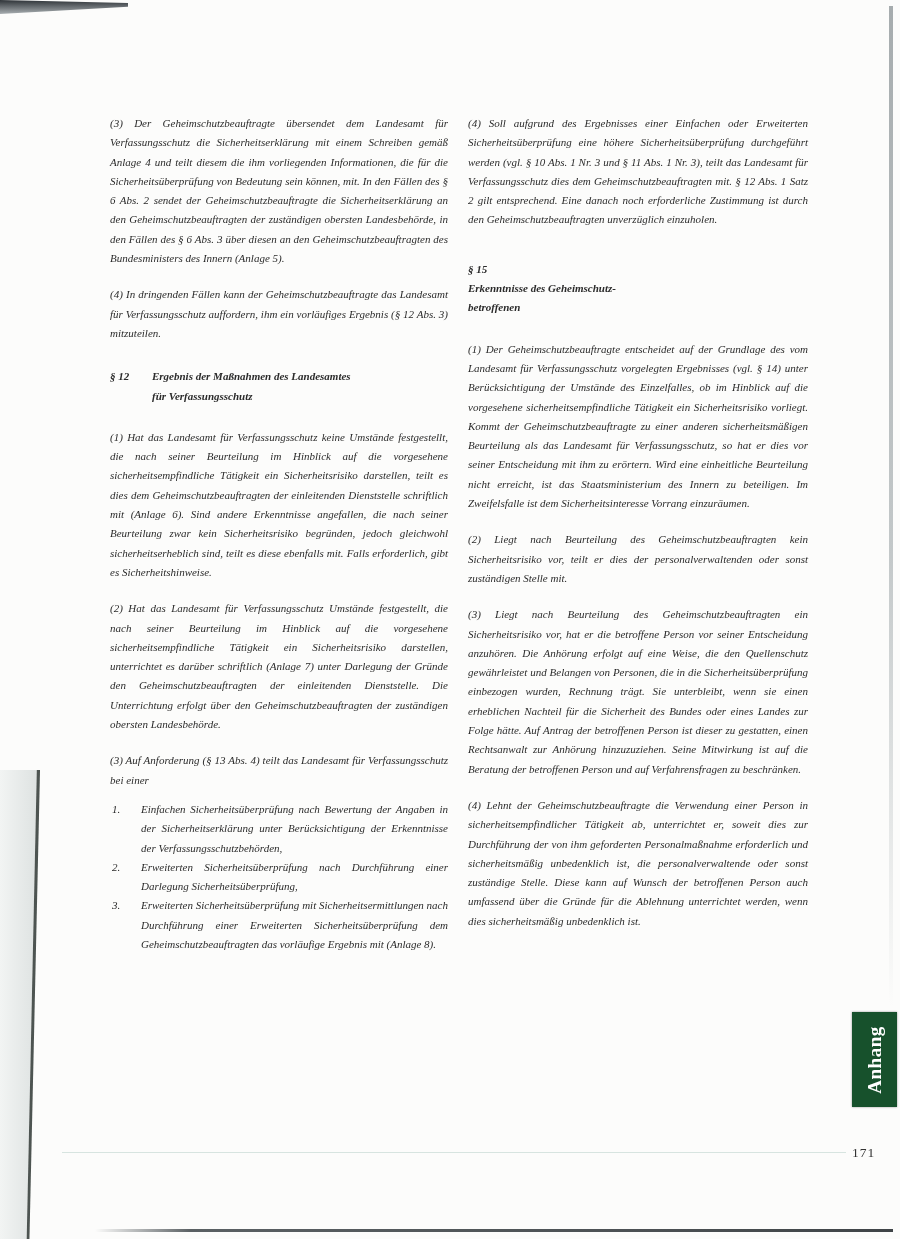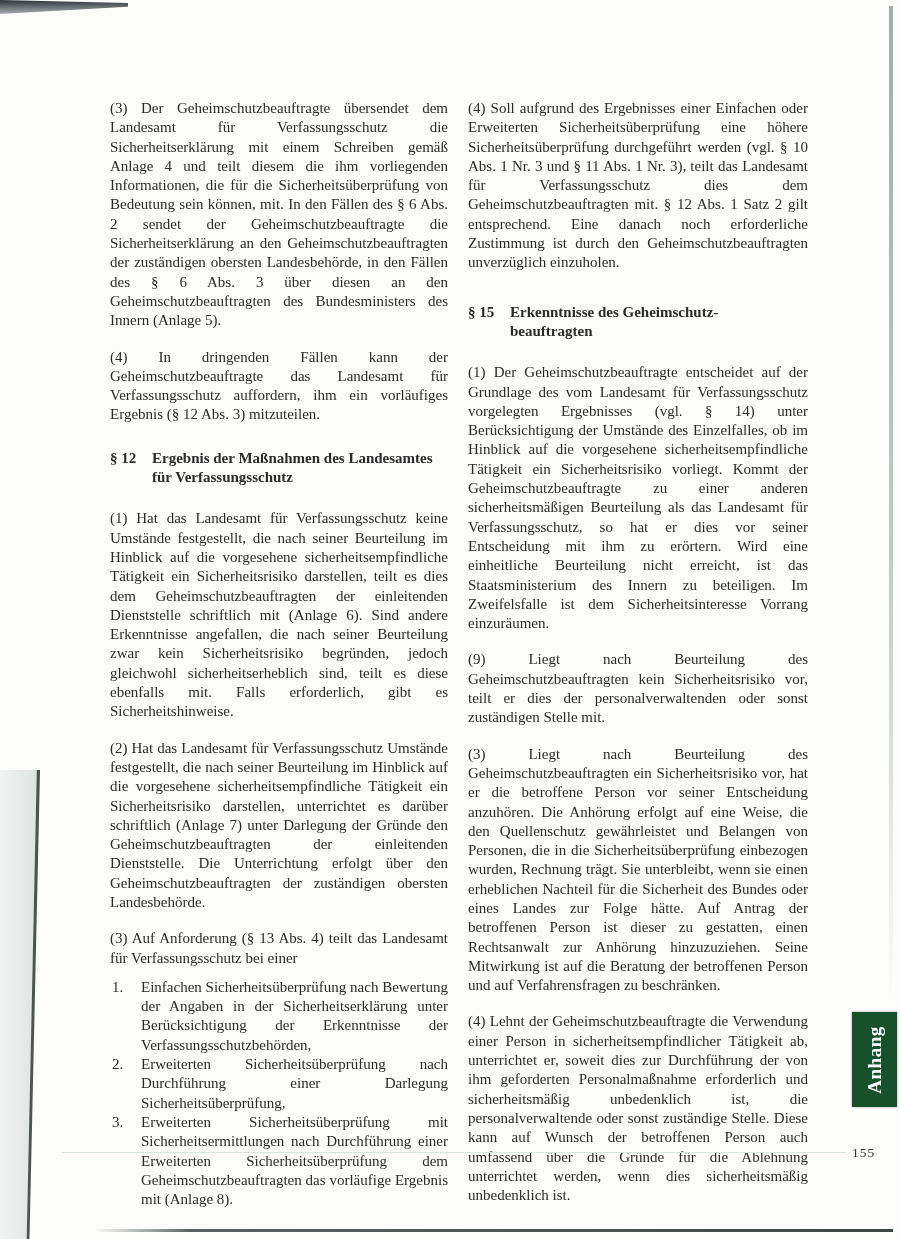--- a/index.html
+++ b/index.html
@@ -28,21 +28,21 @@
   .left-curl .shade{
     position:absolute;inset:0;
     background:linear-gradient(to right,#f2f4f3 0%,#e3e7e6 60%,#d9dddc 100%);
     clip-path:polygon(0 0,80% 0,58% 100%,0 100%);
   }
   .left-curl .line{
     position:absolute;inset:0;background:#4d5451;
     clip-path:polygon(80% 0,87% 0,64% 100%,58% 100%);
   }
   
-  .col{position:absolute;top:99px;font-size:15px;line-height:19.3px;}
+  .col{position:absolute;top:114px;font-size:11px;line-height:19.3px;font-style:italic;}
   .col-left{left:110px;width:338px;}
   .col-right{left:468px;width:340px;}
   .col p{margin:0 0 17px 0;text-align:justify;}
   .section-heading{
     font-weight:bold;display:flex;margin:24px 0 22px 0;
   }
   .section-heading .hnum{flex:none;width:42px;}
   .section-heading .htitle{flex:1;}
   .list-item{display:flex;margin:0;}
   .list-item .li-num{flex:none;width:23px;padding-left:2px;}
@@ -104,32 +104,32 @@
   </div>
   <div class="list-item">
     <span class="li-num">3.</span>
     <span class="li-text">Erweiterten Sicherheitsüberprüfung mit Sicherheitsermittlungen nach Durchführung einer Erweiterten Sicherheitsüberprüfung dem Geheimschutzbeauftragten das vorläufige Ergebnis mit (Anlage 8).</span>
   </div>
 </div>
 
 <div class="col col-right">
   <p>(4) Soll aufgrund des Ergebnisses einer Einfachen oder Erweiterten Sicherheitsüberprüfung eine höhere Sicherheitsüberprüfung durchgeführt werden (vgl. § 10 Abs. 1 Nr. 3 und § 11 Abs. 1 Nr. 3), teilt das Landesamt für Verfassungsschutz dies dem Geheimschutzbeauftragten mit. § 12 Abs. 1 Satz 2 gilt entsprechend. Eine danach noch erforderliche Zustimmung ist durch den Geheimschutzbeauftragten unverzüglich einzuholen.</p>
 
-  <div class="section-heading" style="margin-top:30px;">
+  <div class="section-heading" style="margin-top:30px;flex-direction:column;">
     <span class="hnum">§ 15</span>
     <span class="htitle">
       <span>Erkenntnisse des Geheimschutz-</span><br>
-      <span>beauftragten</span>
+      <span>betroffenen</span>
     </span>
   </div>
 
   <p>(1) Der Geheimschutzbeauftragte entscheidet auf der Grundlage des vom Landesamt für Verfassungsschutz vorgelegten Ergebnisses (vgl. § 14) unter Berücksichtigung der Umstände des Einzelfalles, ob im Hinblick auf die vorgesehene sicherheitsempfindliche Tätigkeit ein Sicherheitsrisiko vorliegt. Kommt der Geheimschutzbeauftragte zu einer anderen sicherheitsmäßigen Beurteilung als das Landesamt für Verfassungsschutz, so hat er dies vor seiner Entscheidung mit ihm zu erörtern. Wird eine einheitliche Beurteilung nicht erreicht, ist das Staatsministerium des Innern zu beteiligen. Im Zweifelsfalle ist dem Sicherheitsinteresse Vorrang einzuräumen.</p>
-  <p>(9) Liegt nach Beurteilung des Geheimschutzbeauftragten kein Sicherheitsrisiko vor, teilt er dies der personalverwaltenden oder sonst zuständigen Stelle mit.</p>
+  <p>(2) Liegt nach Beurteilung des Geheimschutzbeauftragten kein Sicherheitsrisiko vor, teilt er dies der personalverwaltenden oder sonst zuständigen Stelle mit.</p>
   <p>(3) Liegt nach Beurteilung des Geheimschutzbeauftragten ein Sicherheitsrisiko vor, hat er die betroffene Person vor seiner Entscheidung anzuhören. Die Anhörung erfolgt auf eine Weise, die den Quellenschutz gewährleistet und Belangen von Personen, die in die Sicherheitsüberprüfung einbezogen wurden, Rechnung trägt. Sie unterbleibt, wenn sie einen erheblichen Nachteil für die Sicherheit des Bundes oder eines Landes zur Folge hätte. Auf Antrag der betroffenen Person ist dieser zu gestatten, einen Rechtsanwalt zur Anhörung hinzuzuziehen. Seine Mitwirkung ist auf die Beratung der betroffenen Person und auf Verfahrensfragen zu beschränken.</p>
   <p>(4) Lehnt der Geheimschutzbeauftragte die Verwendung einer Person in sicherheitsempfindlicher Tätigkeit ab, unterrichtet er, soweit dies zur Durchführung der von ihm geforderten Personalmaßnahme erforderlich und sicherheitsmäßig unbedenklich ist, die personalverwaltende oder sonst zuständige Stelle. Diese kann auf Wunsch der betroffenen Person auch umfassend über die Gründe für die Ablehnung unterrichtet werden, wenn dies sicherheitsmäßig unbedenklich ist.</p>
 </div>
 
 <div class="footer-rule"></div>
-<div class="page-number">155</div>
+<div class="page-number">171</div>
 
 <div class="anhang-tab" style="background: rgb(23, 81, 44);">
   <span>Anhang</span>
 </div>
 
 </body></html>

